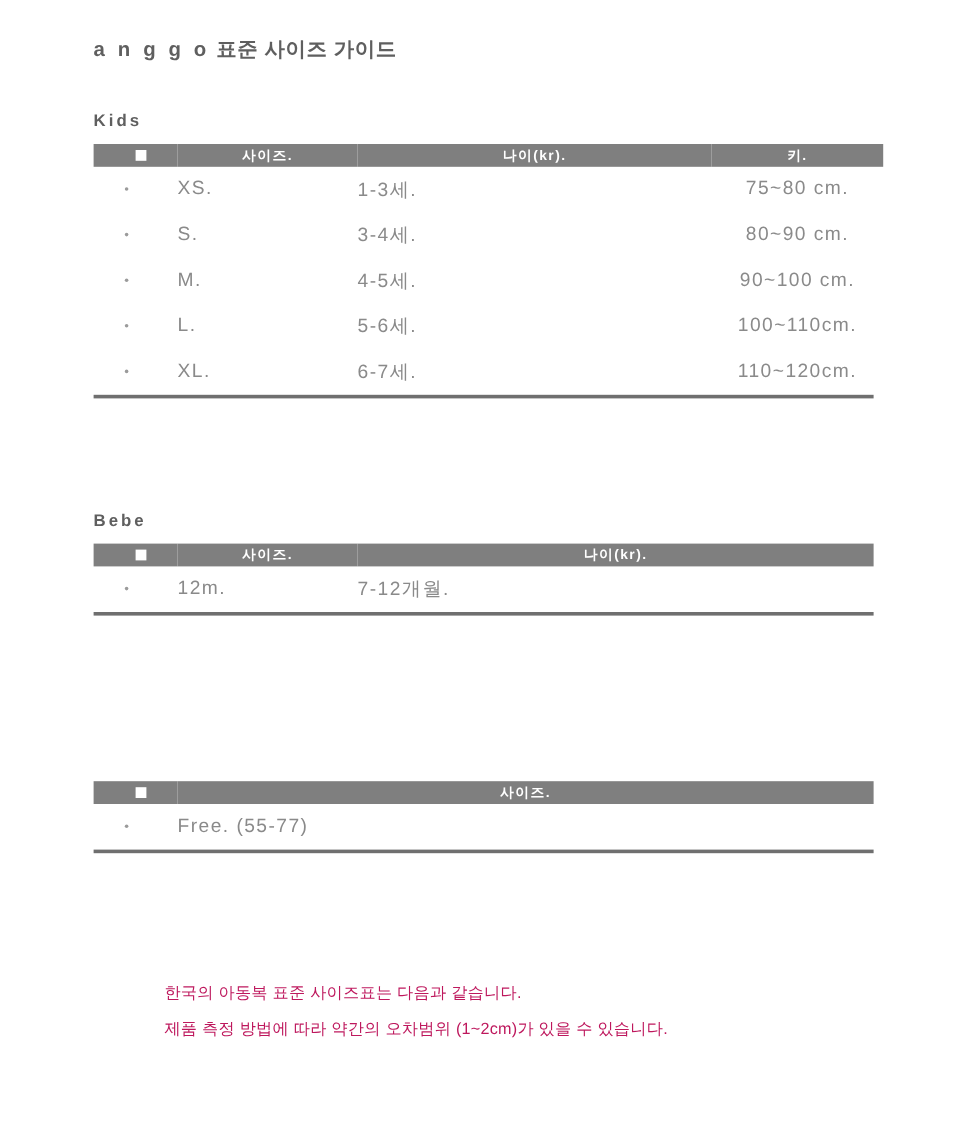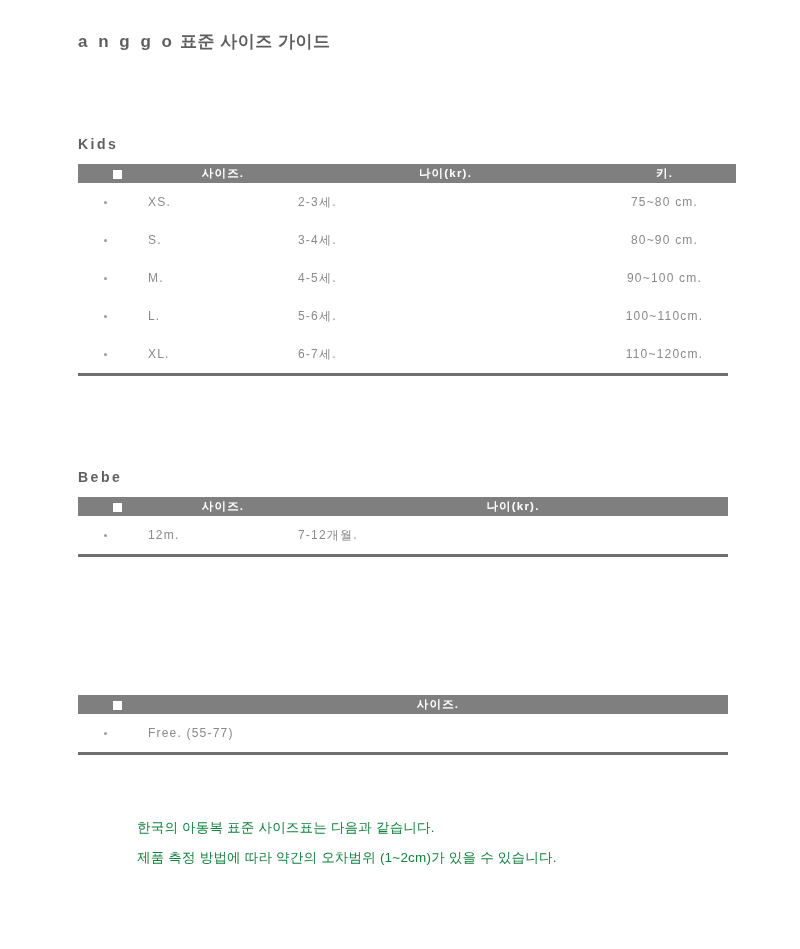--- a/index.html
+++ b/index.html
@@ -35,21 +35,20 @@
   }
   .doc-title .brand {
     letter-spacing: 3px;
   }
 
   
   .section {
     position: absolute;
     left: 78px;
     width: 650px;
-    margin-top: 44px;
   }
   .section-title {
     font-size: 14px;
     font-weight: 700;
     color: #5f5f5f;
     letter-spacing: 2.5px;
     margin: 0 0 12px 0;
   }
 
   
@@ -74,21 +73,21 @@
     padding-left: 8px !important;
   }
   .mark-box {
     display: inline-block;
     width: 9px;
     height: 9px;
     background: #ffffff;
     vertical-align: middle;
   }
   table.size-table tbody td {
-    font-size: 12px;
+    font-size: 16px;
     color: #8a8a8a;
     letter-spacing: 1.2px;
     height: 38px;
     padding: 0;
     vertical-align: middle;
     text-align: left;
   }
   td.col-mark {
     width: 62px;
     text-align: center;
@@ -115,21 +114,21 @@
     background: #6f6f6f;
     margin-top: 0;
   }
 
   
   .notes {
     position: absolute;
     left: 137px;
     top: 813px;
     font-size: 13.5px;
-    color: #15803d;
+    color: #be185d;
     line-height: 30px;
     letter-spacing: 0.2px;
   }
   .notes div { white-space: pre; }
 </style>
 </head>
 <body>
 
 <div class="page">
 
@@ -143,21 +142,21 @@
           <th class="col-mark"><span class="mark-box"></span></th>
           <th class="w-size">사이즈.</th>
           <th class="w-age">나이(kr).</th>
           <th class="w-h center-cell">키.</th>
         </tr>
       </thead>
       <tbody>
         <tr>
           <td class="col-mark"><span class="bullet"></span></td>
           <td class="w-size">XS.</td>
-          <td class="w-age">2-3세.</td>
+          <td class="w-age">1-3세.</td>
           <td class="w-h center-cell">75~80 cm.</td>
         </tr>
         <tr>
           <td class="col-mark"><span class="bullet"></span></td>
           <td class="w-size">S.</td>
           <td class="w-age">3-4세.</td>
           <td class="w-h center-cell">80~90 cm.</td>
         </tr>
         <tr>
           <td class="col-mark"><span class="bullet"></span></td>

